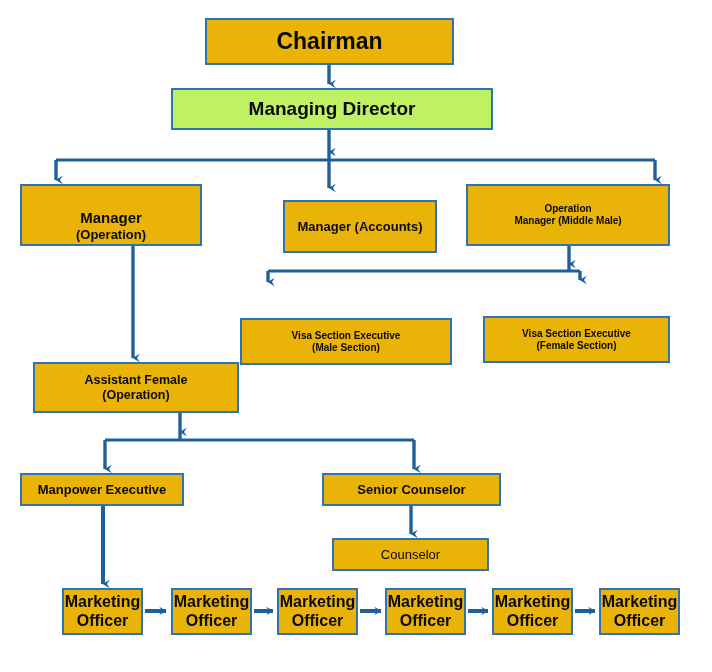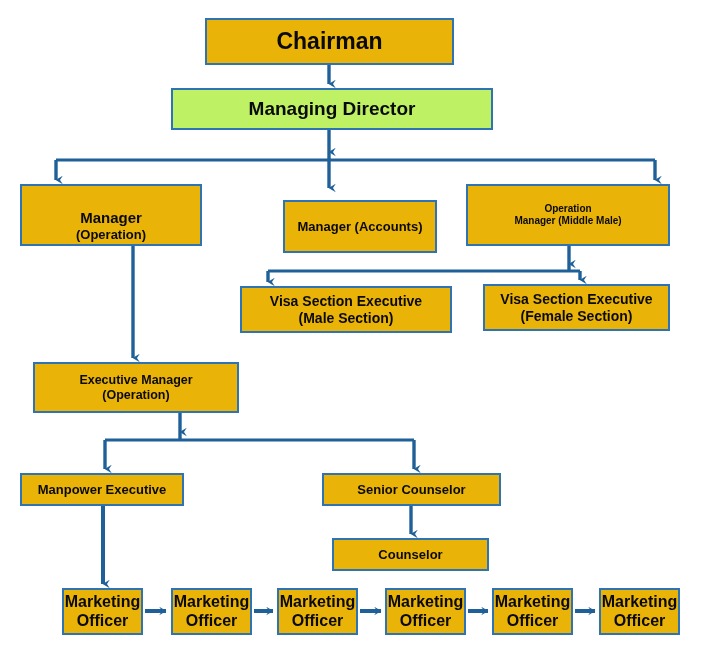--- a/index.html
+++ b/index.html
@@ -40,25 +40,25 @@
   .node .line2 { display: block; }
   .node-title { white-space: pre-line; }
 
   
   .n-chairman   { font-size: 23px; font-weight: bold; }
   .n-md         { font-size: 19px; font-weight: bold; background: #bef264; }
   .n-mgr-op     { font-size: 15px; font-weight: bold; align-items: flex-end; }
   .n-mgr-op .sub { font-size: 13px; font-weight: bold; display:block; }
   .n-mgr-acc    { font-size: 13px; font-weight: bold; }
   .n-op-mgr     { font-size: 10px; font-weight: bold; text-align: center; }
-  .n-visa       { font-size: 14px; font-weight: bold; }
+  .n-visa       { font-size: 10px; font-weight: bold; margin-top: 32px; }
   .n-asst       { font-size: 12.5px; font-weight: bold; }
   .n-manpower   { font-size: 13px; font-weight: bold; }
   .n-senior     { font-size: 13px; font-weight: bold; justify-content: center; }
-  .n-counselor  { font-size: 13px; font-weight: bold; }
+  .n-counselor  { font-size: 13px; font-weight: normal; }
   .n-mo         { font-size: 16px; font-weight: bold; }
 </style>
 </head>
 <body>
 
 <div id="chart-canvas">
 
   <svg id="connector-layer" viewBox="0 0 712 672">
     <defs>
       <marker id="arrowDown" markerWidth="9" markerHeight="9" refX="4.5" refY="8" orient="auto" markerUnits="userSpaceOnUse">
@@ -142,21 +142,21 @@
 
   <div class="node n-visa" style="left:483px; top:284px; width:187px; height:47px;">
     <span>
       <span class="line1">Visa Section Executive</span>
       <span class="line2">(Female Section)</span>
     </span>
   </div>
 
   <div class="node n-asst" style="left:33px; top:362px; width:206px; height:51px;">
     <span>
-      <span class="line1">Executive Manager</span>
+      <span class="line1">Assistant Female</span>
       <span class="line2">(Operation)</span>
     </span>
   </div>
 
   <div class="node n-manpower" style="left:20px; top:473px; width:164px; height:33px;">
     <span class="node-title">Manpower Executive</span>
   </div>
 
   <div class="node n-senior" style="left:322px; top:473px; width:179px; height:33px;">
     <span class="node-title">Senior Counselor</span>

